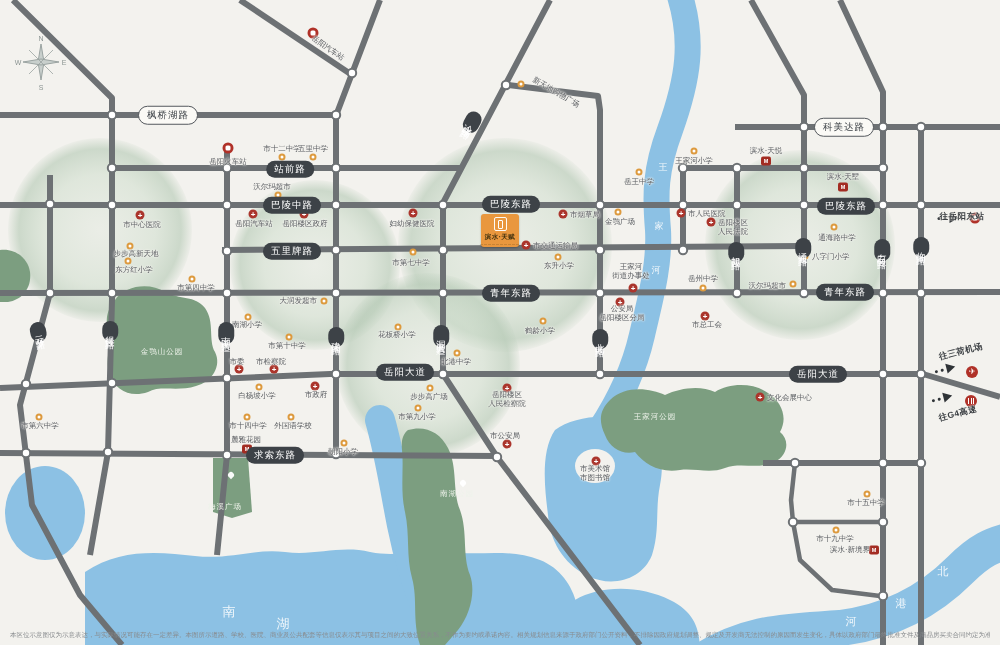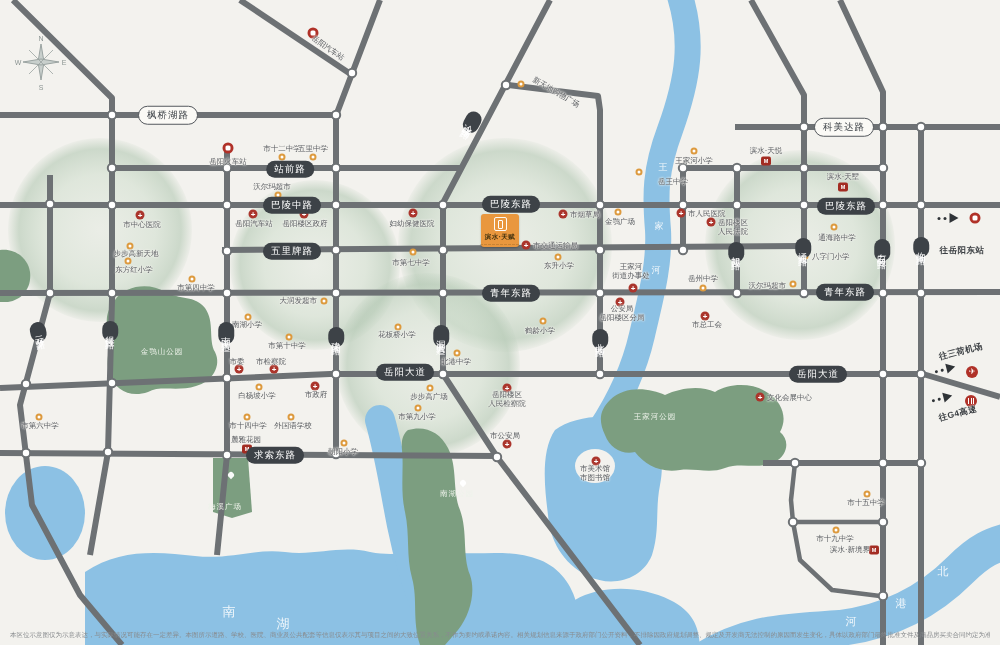--- a/index.html
+++ b/index.html
@@ -258,21 +258,21 @@
       <div class="poi-label" style="left: 411px; top: 263px; transform: translate(-50%, -50%); text-align: center;">市第七中学</div>
       <div class="ic ic-gov" style="left: 563px; top: 214px;">+</div>
       <div class="poi-label" style="left: 570px; top: 215px; transform: translate(0px, -50%); text-align: left;">市烟草局</div>
       <div class="ic ic-gov" style="left: 526px; top: 245px;">+</div>
       <div class="poi-label" style="left: 533px; top: 246px; transform: translate(0px, -50%); text-align: left;">市交通运输局</div>
       <div class="ic ic-school" style="left: 558px; top: 257px;"></div>
       <div class="poi-label" style="left: 559px; top: 266px; transform: translate(-50%, -50%); text-align: center;">东升小学</div>
       <div class="ic ic-school" style="left: 618px; top: 212px;"></div>
       <div class="poi-label" style="left: 620px; top: 222px; transform: translate(-50%, -50%); text-align: center;">金鹗广场</div>
       <div class="ic ic-school" style="left: 639px; top: 172px;"></div>
-      <div class="poi-label" style="left: 639px; top: 182px; transform: translate(-50%, -50%); text-align: center; margin-left: 34px;">岳王中学</div>
+      <div class="poi-label" style="left: 639px; top: 182px; transform: translate(-50%, -50%); text-align: center;">岳王中学</div>
       <div class="ic ic-school" style="left: 694px; top: 151px;"></div>
       <div class="poi-label" style="left: 694px; top: 161px; transform: translate(-50%, -50%); text-align: center;">王家河小学</div>
       <div class="ic ic-brand" style="left: 766px; top: 161px;">M</div>
       <div class="poi-label" style="left: 766px; top: 151px; transform: translate(-50%, -50%); text-align: center;">滨水·天悦</div>
       <div class="ic ic-brand" style="left: 843px; top: 187px;">M</div>
       <div class="poi-label" style="left: 843px; top: 177px; transform: translate(-50%, -50%); text-align: center;">滨水·天墅</div>
       <div class="ic ic-school" style="left: 834px; top: 227px;"></div>
       <div class="poi-label" style="left: 837px; top: 238px; transform: translate(-50%, -50%); text-align: center;">通海路中学</div>
       <div class="ic ic-school" style="left: 805px; top: 256px;"></div>
       <div class="poi-label" style="left: 812px; top: 257px; transform: translate(0px, -50%); text-align: left;">八字门小学</div>
@@ -353,21 +353,21 @@
       <div class="water-ch" style="left: 283px; top: 624px; font-size: 13px;">湖</div>
       <div class="water-ch" style="left: 943px; top: 571px; font-size: 11px;">北</div>
       <div class="water-ch" style="left: 901px; top: 603px; font-size: 11px;">港</div>
       <div class="water-ch" style="left: 851px; top: 621px; font-size: 11px;">河</div>
       <div class="dir-arrow" style="left: 948px; top: 218px;">
         <span class="dir-dot"></span>
         <span class="dir-dot"></span>
         <span class="dir-tri"></span>
       </div>
       <div class="ic ic-train" style="left: 975px; top: 218px;"></div>
-      <div class="dir-label" style="left: 962px; top: 251px;">往岳阳东站</div>
+      <div class="dir-label" style="left: 962px; top: 217px;">往岳阳东站</div>
       <div class="dir-arrow" style="left: 945px; top: 369px; transform: translate(-50%, -50%) rotate(-14deg);">
         <span class="dir-dot"></span>
         <span class="dir-dot"></span>
         <span class="dir-tri"></span>
       </div>
       <div class="ic ic-plane" style="left: 972px; top: 372px;">✈</div>
       <div class="dir-label" style="left: 961px; top: 352px; transform: translate(-50%, -50%) rotate(-14deg);">往三荷机场</div>
       <div class="dir-arrow" style="left: 942px; top: 398px; transform: translate(-50%, -50%) rotate(-14deg);">
         <span class="dir-dot"></span>
         <span class="dir-dot"></span>

